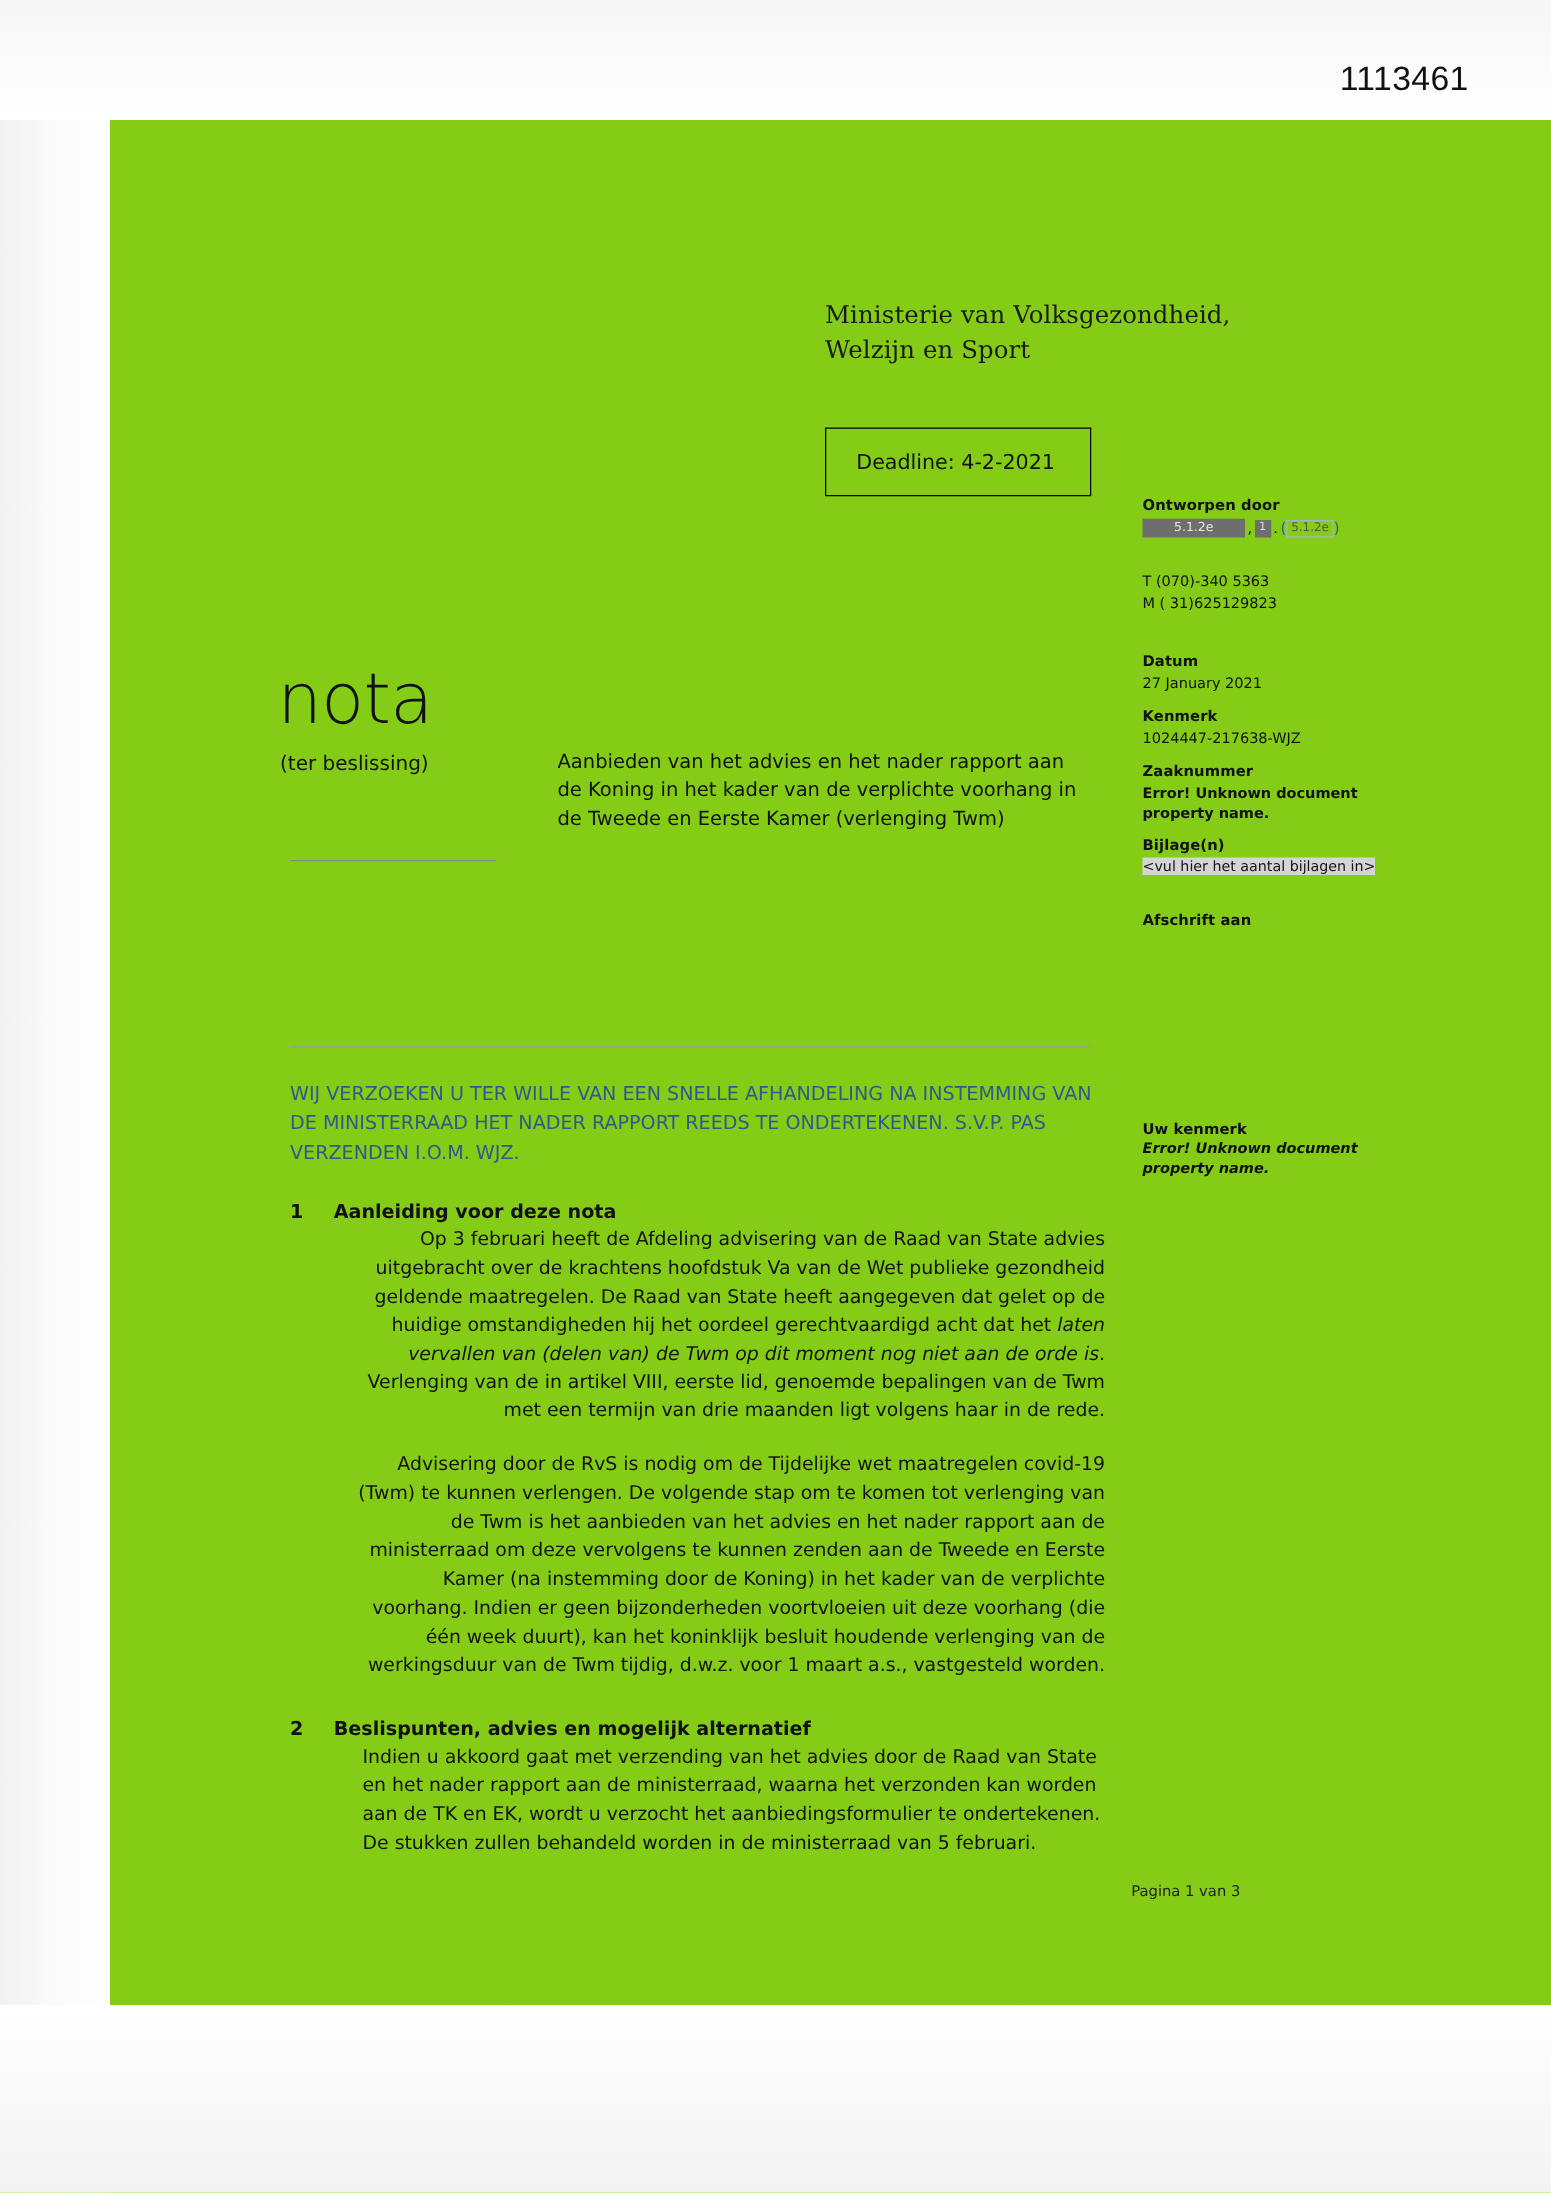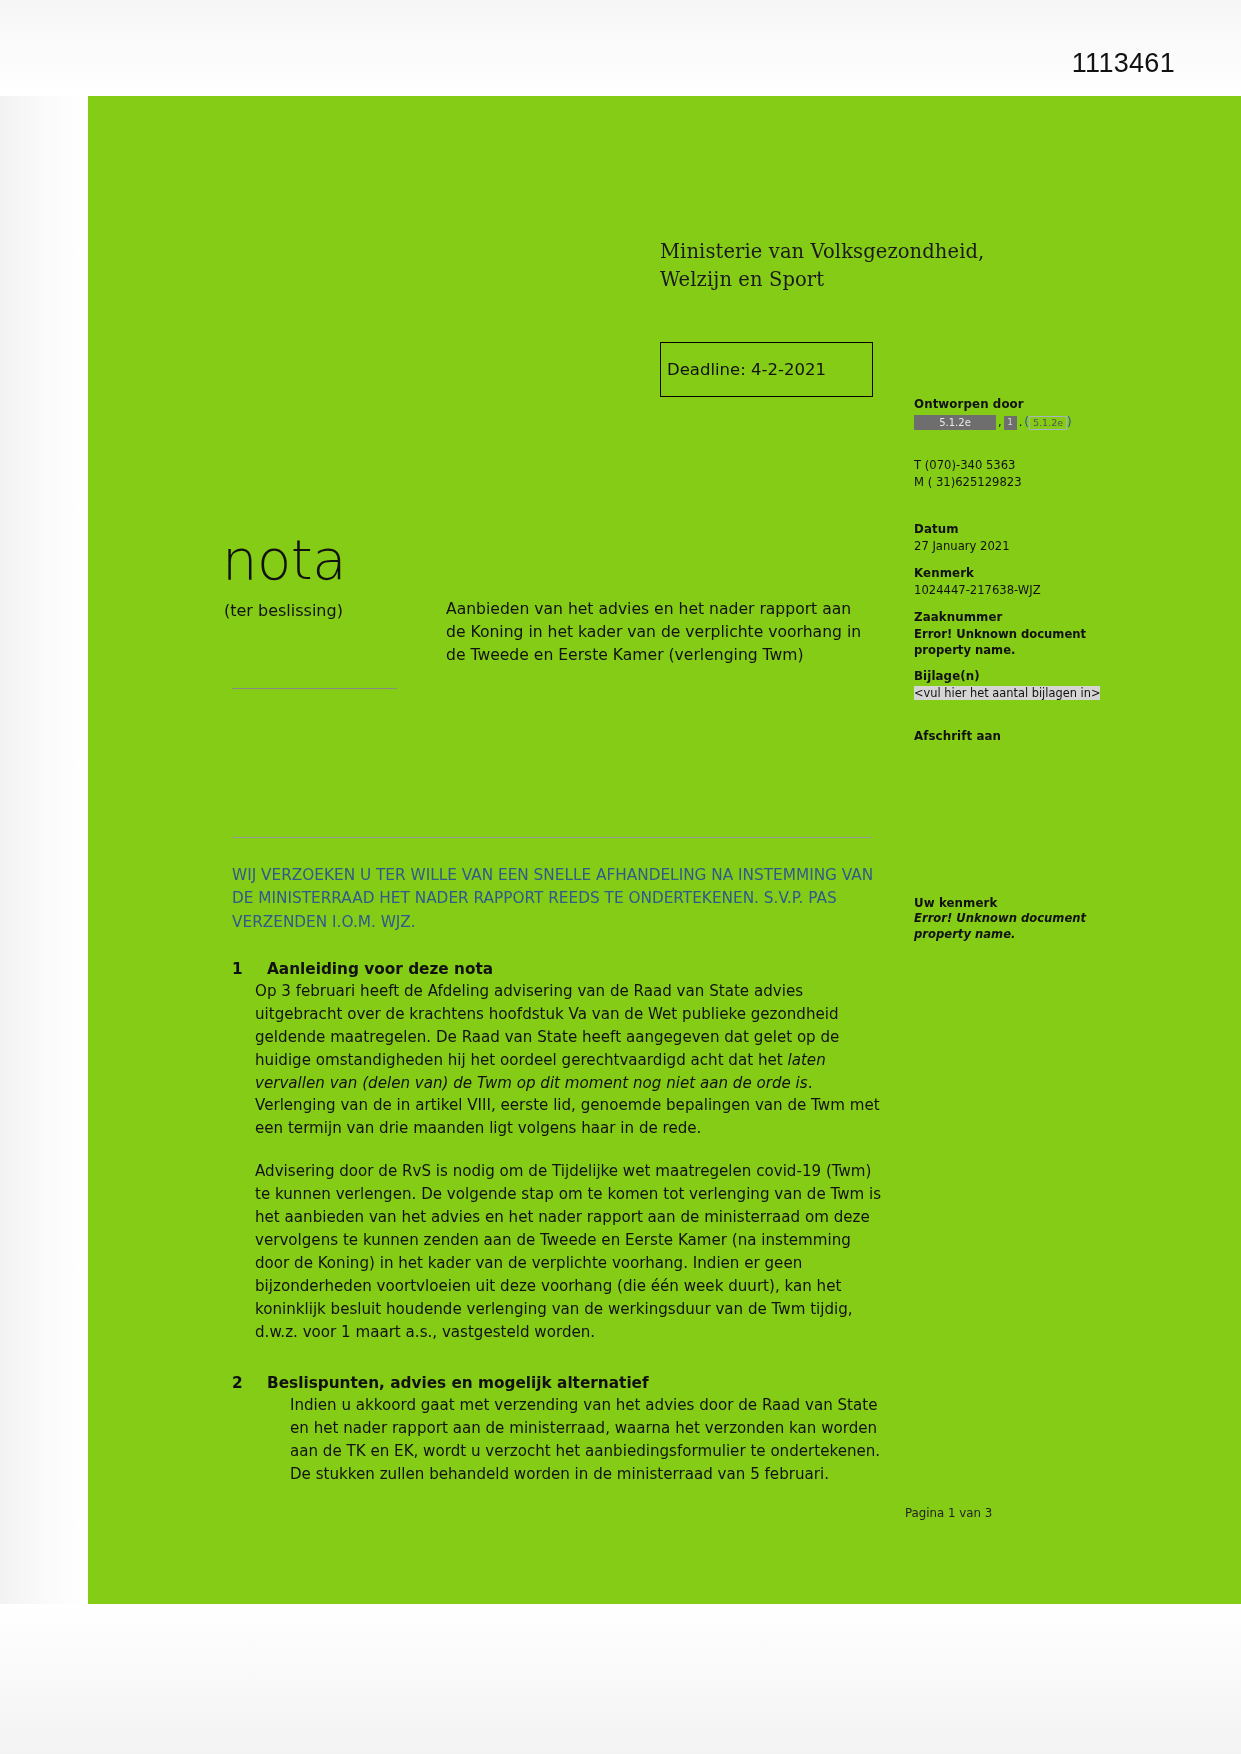--- a/index.html
+++ b/index.html
@@ -70,21 +70,21 @@
   .deadline-box {
     position: absolute;
     left: 660px;
     top: 342px;
     width: 213px;
     height: 55px;
     border: 1.6px solid #000;
     box-sizing: border-box;
     display: flex;
     align-items: center;
-    padding-left: 6px;
+    padding-left: 24px;
   }
   .deadline-box .txt {
     font-family: "DejaVu Sans", sans-serif;
     font-size: 16.5px;
     color: #111;
   }
 
   
   .rail {
     position: absolute;
@@ -247,21 +247,21 @@
     font-size: 15.3px;
     color: #111;
   }
 
   .para {
     font-size: 15.1px;
     line-height: 1.52;
     color: #111;
     text-align: left;
   }
-  .indent-1 { margin-left: 23px; }
+  .indent-1 { margin-left: 53px; text-align: right; }
   .indent-2 { margin-left: 58px; }
   .para + .para { margin-top: 20px; }
   .sec-block { margin-bottom: 30px; }
   em { font-style: italic; }
 
   
   .footer {
     position: absolute;
     left: 905px;
     top: 1506px;

